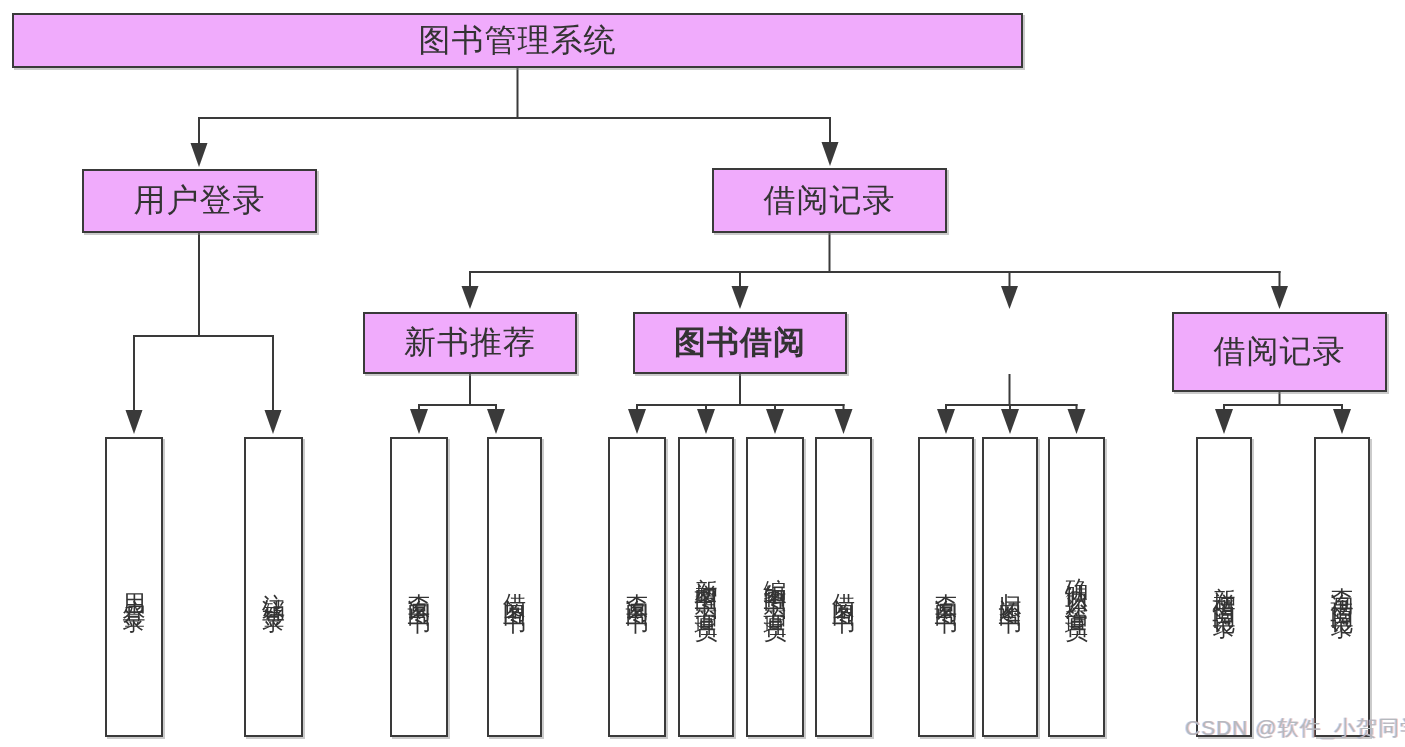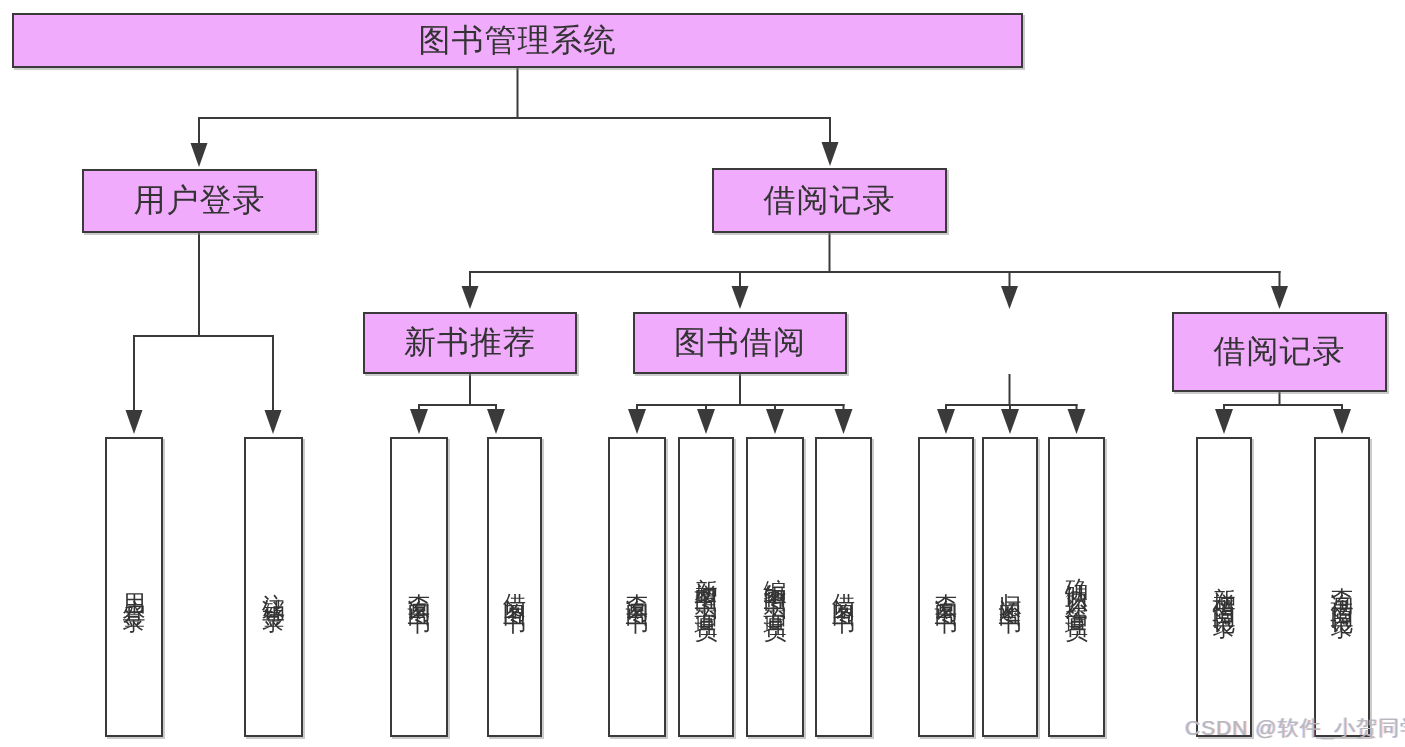--- a/index.html
+++ b/index.html
@@ -137,21 +137,21 @@
       <polygon points="1333,409 1351,409 1342,434"></polygon>
     </g>
   </svg>
 
   <div class="node" style="left:12px; top:13px; width:1011px; height:55px;">图书管理系统</div>
 
   <div class="node" style="left:82px; top:169px; width:235px; height:64px;">用户登录</div>
   <div class="node" style="left:712px; top:168px; width:235px; height:65px;">借阅记录</div>
 
   <div class="node" style="left:363px; top:312px; width:214px; height:62px;">新书推荐</div>
-  <div class="node" style="left:633px; top:312px; width:214px; height:62px;">图书借阅</div>
+  <div class="node" style="left:633px; top:312px; width:214px; height:62px;font-weight:bold;">图书借阅</div>
   <div class="node" style="left:1172px; top:312px; width:215px; height:80px;">借阅记录</div>
 
   <div class="vnode" style="left:105px; top:437px; width:58px; height:300px;">
     <span class="vtext">用户登录</span>
   </div>
   <div class="vnode" style="left:244px; top:437px; width:59px; height:300px;">
     <span class="vtext">注销登录</span>
   </div>
 
   <div class="vnode" style="left:390px; top:437px; width:58px; height:300px;">

